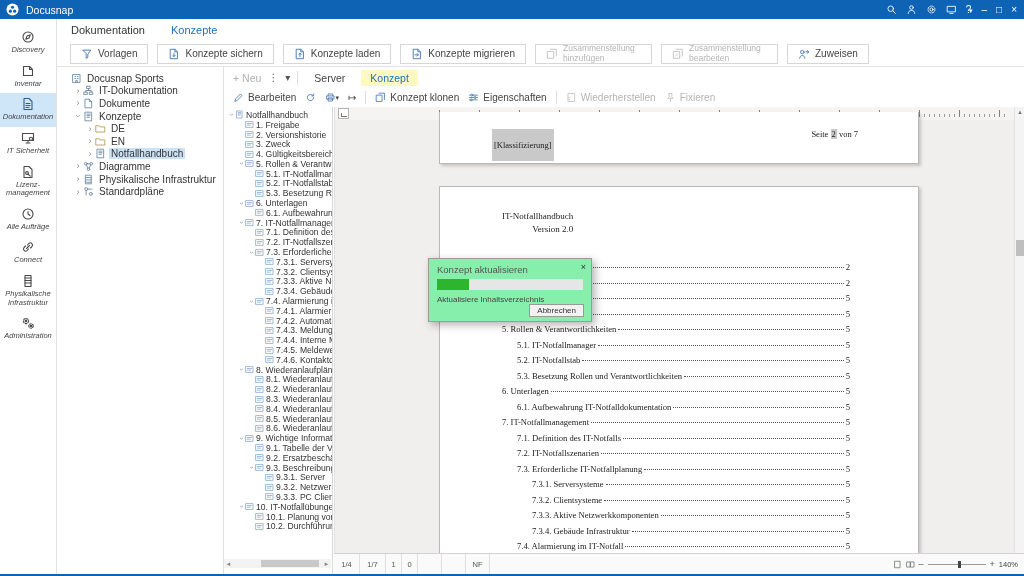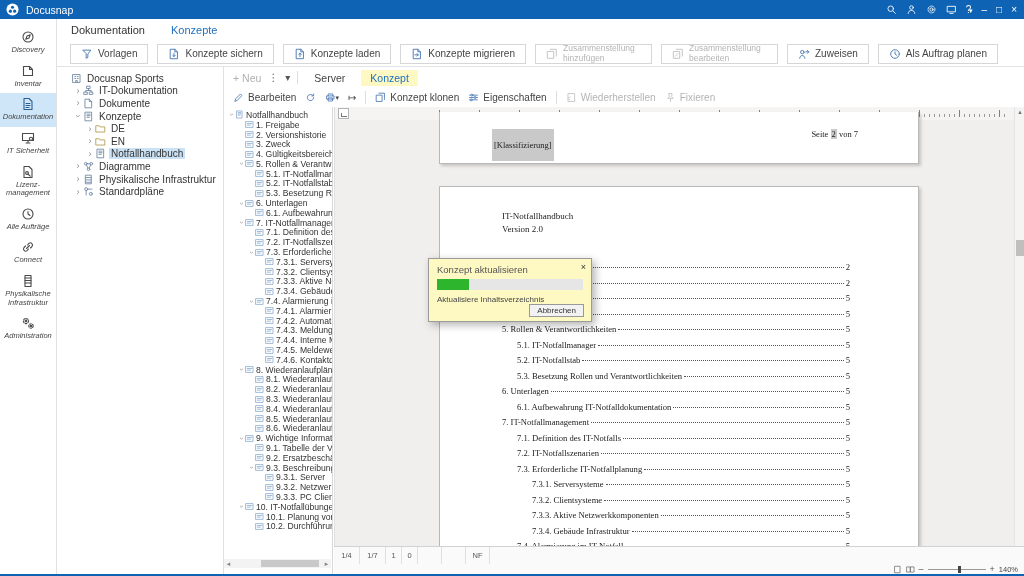--- a/index.html
+++ b/index.html
@@ -74,47 +74,47 @@
   .ruler-strip { position:absolute; left:0; top:0; right:10px; height:13px; background:#f5f4f2; }
   .tabbox { position:absolute; left:3px; top:1px; width:11px; height:11px; border:1px solid #b5b5b5; background:#fff; cursor:pointer; }
   .tabbox:after { content:""; position:absolute; left:2px; top:4px; width:5px; height:3px; border-left:1px solid #777; border-bottom:1px solid #777; }
   .ruler { position:absolute; left:104px; top:3px; width:570px; height:8px; }
   .ruler .minor { position:absolute; left:0; right:0; bottom:1px; height:3px;
      background:repeating-linear-gradient(to right,#9a9a9a 0 1px,transparent 1px 5px); }
   .ruler .major { position:absolute; left:0; right:0; bottom:1px; height:7px;
      background:repeating-linear-gradient(to right,#808080 0 1px,transparent 1px 40px); }
   .page { position:absolute; left:104px; width:480px; background:#fff; border:1px solid #b9b9b9; box-shadow:2px 2px 3px rgba(0,0,0,.18); }
   .page1 { top:5px; height:52px; border-top:none; }
-  .page2 { top:79px; height:390px; }
+  .page2 { top:79px; height:390px;text-align:right; }
   .doc-serif { font-family:"Liberation Serif", serif; color:#222; }
   .footer-class { position:absolute; left:52px; top:17px; font-size:8.5px; background:#c9c9c9; padding:11px 2px; }
   .footer-page { position:absolute; right:60px; top:17px; font-size:8.5px; }
   .footer-page .fnum { background:#c9c9c9; padding:0 1px; }
   .doc-title { position:absolute; left:62px; top:23px; font-size:9px; line-height:1.45; }
   .toc { position:absolute; left:62px; right:68px; top:75px; font-size:8.6px; }
   .tocrow { display:flex; align-items:baseline; height:15.5px; }
   .tocrow.l2 { padding-left:15px; }
   .tocrow.l3 { padding-left:30px; }
   .tocrow .leader { flex:1; border-bottom:1px dotted #555; margin:0 2px; transform:translateY(-2px); }
   .vscroll { position:absolute; right:0; top:0; bottom:0; width:10px; background:#f4f4f4; border-left:1px solid #e4e4e4; }
   .vscroll .varr { position:absolute; left:0; width:10px; height:10px; font-size:6px; color:#777; text-align:center; line-height:10px; cursor:pointer; }
   .vthumb { position:absolute; left:1px; width:8px; top:133px; height:16px; background:#bfbfbf; cursor:pointer; }
 
   
-  .doc-status { position:absolute; left:334px; right:0; bottom:2px; height:28px; background:#fafafa; border-top:1px solid #d2d2d2; display:flex; font-size:7.5px; color:#555;flex-direction:column; }
+  .doc-status { position:absolute; left:334px; right:0; bottom:2px; height:21px; background:#fafafa; border-top:1px solid #d2d2d2; display:flex; align-items:center; font-size:7.5px; color:#555; }
   .dcell { border-right:1px solid #e0e0e0; height:100%; display:flex; align-items:center; justify-content:center; flex:none; }
   .zoomctl { margin-left:auto; display:flex; align-items:center; gap:4px; padding-right:6px; }
   .zoomctl .icn svg { width:9px; height:9px; stroke:#666; }
   .ztrack { width:58px; height:1px; background:#999; position:relative; cursor:pointer; }
   .zthumb { position:absolute; left:30px; top:-3px; width:3px; height:7px; background:#444; }
   .zglyph { font-size:9px; color:#555; cursor:pointer; }
   .zlabel { font-size:7.5px; color:#444; }
 
   
-  .dialog { position:absolute; left:428px; top:258px; width:164px; height:64px; background:#fef9c3; border:1px solid #9b9b9b; box-shadow:3px 3px 8px rgba(0,0,0,.3); z-index:80; }
+  .dialog { position:absolute; left:428px; top:258px; width:164px; height:64px; background:#86efac; border:1px solid #9b9b9b; box-shadow:3px 3px 8px rgba(0,0,0,.3); z-index:80; }
   .dlg-title { font-size:9.5px; color:#555; padding:5px 8px 4px; }
   .dlg-close { position:absolute; right:5px; top:3px; font-size:9px; color:#333; cursor:pointer; }
   .progress { margin:0 8px; height:11px; background:#e6e6e6; position:relative; overflow:hidden; }
   .pfill { height:100%; background:#2db52d; width:22%; }
   .dlg-status { font-size:8px; color:#444; margin:5px 8px 0; }
   .dlg-cancel { position:absolute; right:7px; bottom:4px; font-size:8px; padding:1px 7px; border:1px solid #999; background:#f2f2f2; cursor:pointer; }
 
   .bottom-edge { position:absolute; left:0; right:0; bottom:0; height:2px; background:#0f63b4; z-index:70; }
   .icn { display:inline-flex; align-items:center; }
   .icn svg { fill:none; stroke-width:1.1; stroke-linecap:round; stroke-linejoin:round; }
@@ -319,29 +319,20 @@
     <div class="tbtn">
       <span class="icn">
         <svg viewBox="0 0 14 14">
           <circle cx="5" cy="4.8" r="2"></circle>
           <path d="M2 12c0-2 1.4-3.2 3-3.2S8 10 8 12"></path>
           <path d="M9 4.5h3.5M11 2.8l1.5 1.7L11 6.2"></path>
         </svg>
       </span>
       <span class="tlabel">Zuweisen</span>
     </div>
-    <div class="tbtn">
-      <span class="icn">
-        <svg viewBox="0 0 14 14">
-          <circle cx="7" cy="7" r="5"></circle>
-          <path d="M7 4.5V7l2 1.5"></path>
-        </svg>
-      </span>
-      <span class="tlabel">Als Auftrag planen</span>
-    </div>
   </div>
 
 <div class="nav-panel" id="nav-panel">
     <div class="ntrow" style="padding-left: 4px;">
       <span class="exp"></span>
       <span class="icn">
         <svg viewBox="0 0 14 14">
           <rect x="2.5" y="2" width="9" height="10"></rect>
           <path d="M4.8 4.5h1.2M8 4.5h1.2M4.8 7h1.2M8 7h1.2M6 12V9.5h2V12"></path>
         </svg>

